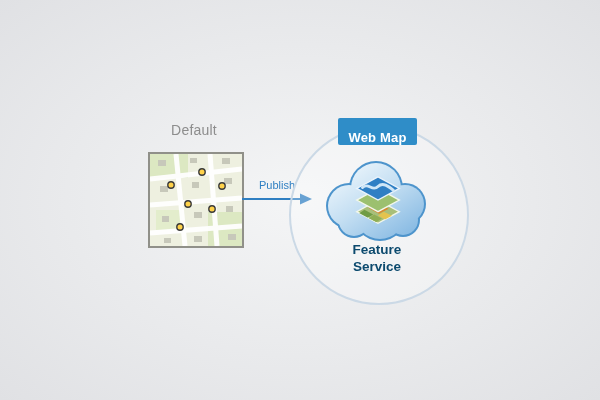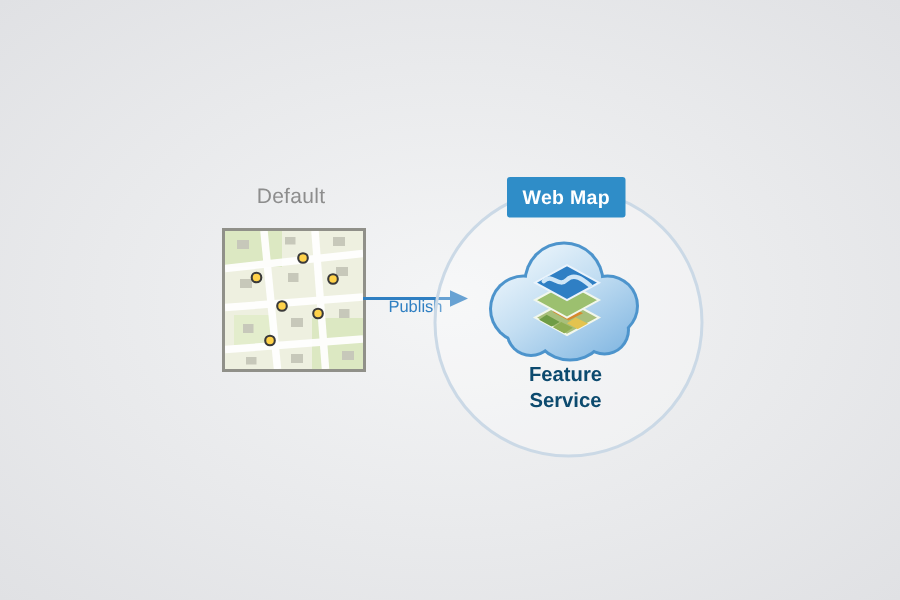--- a/index.html
+++ b/index.html
@@ -17,35 +17,35 @@
   }
   .map-thumb{
     position:absolute;left:148px;top:152px;width:92px;height:92px;
     border:2px solid #909089;background:#eef0e0;box-sizing:content-box;
   }
   .map-thumb svg{display:block;}
 
   
   .publish-label{
     position:absolute;left:244px;top:179px;width:66px;
-    font-size:11px;color:#2f7fc2;text-align:center;margin-top:20px;
+    font-size:11px;color:#2f7fc2;text-align:center;
   }
   .arrow-svg{position:absolute;left:242px;top:192px;}
 
   
   .big-circle{
     position:absolute;left:289px;top:125px;width:176px;height:176px;
     border:2px solid #cbd9e6;border-radius:50%;
     background:rgba(255,255,255,0.28);
     z-index:1;
   }
   .badge{
     position:absolute;left:338px;top:118px;width:79px;height:27px;
     background:#2f8dc8;border-radius:2px;z-index:5;
-    display:flex;align-items:center;justify-content:center;
+    display:flex;align-items:flex-end;justify-content:center;
     color:#ffffff;font-size:13px;font-weight:bold;letter-spacing:.2px;
   }
   .cloud-svg{position:absolute;left:314px;top:154px;z-index:2;}
   .layers-svg{position:absolute;left:347px;top:171px;z-index:3;}
   .caption{
     position:absolute;left:333px;top:241px;width:88px;z-index:4;
     text-align:center;font-size:13.5px;line-height:17px;color:#0c4a6e;font-weight:bold;
   }
 </style>
 </head>

